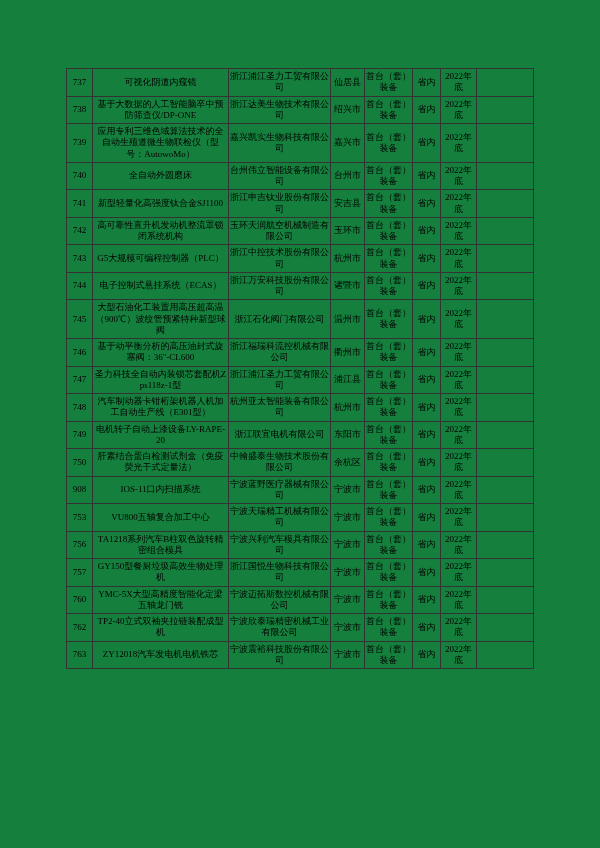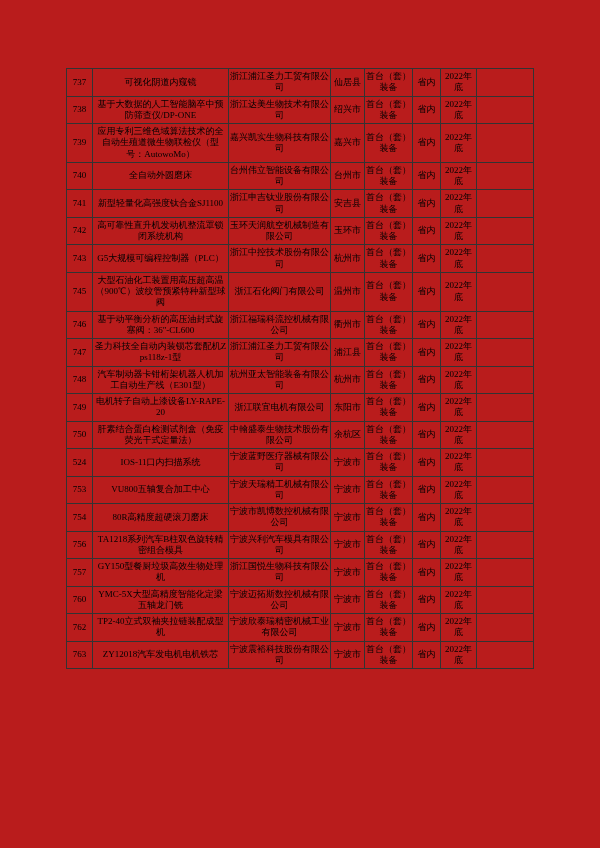--- a/index.html
+++ b/index.html
@@ -6,21 +6,21 @@
   html,body { width:600px; height:848px; }
   body {
     background:#ffffff;
     font-family:"Liberation Serif", serif;
     color:#000;
   }
   .page {
     position:relative;
     width:600px;
     height:848px;
-    background:#b91c1c;
+    background:#15803d;
     overflow:hidden;
     outline:1px solid #d8d8d8;
   }
   table.doc-table {
     position:absolute;
     left:66px;
     top:68px;
     width:467px;
     border-collapse:collapse;
     table-layout:fixed;
@@ -124,20 +124,30 @@
           <td class="col-no">743</td>
           <td class="col-product">G5大规模可编程控制器（PLC）</td>
           <td class="col-company">浙江中控技术股份有限公司</td>
           <td class="col-city">杭州市</td>
           <td class="col-category">首台（套）装备</td>
           <td class="col-scope">省内</td>
           <td class="col-deadline">2022年底</td>
           <td class="col-note"></td>
         </tr>
         <tr>
+          <td class="col-no">744</td>
+          <td class="col-product">电子控制式悬挂系统（ECAS）</td>
+          <td class="col-company">浙江万安科技股份有限公司</td>
+          <td class="col-city">诸暨市</td>
+          <td class="col-category">首台（套）装备</td>
+          <td class="col-scope">省内</td>
+          <td class="col-deadline">2022年底</td>
+          <td class="col-note"></td>
+        </tr>
+        <tr>
           <td class="col-no">745</td>
           <td class="col-product">大型石油化工装置用高压超高温（900℃）波纹管预紧特种新型球阀</td>
           <td class="col-company">浙江石化阀门有限公司</td>
           <td class="col-city">温州市</td>
           <td class="col-category">首台（套）装备</td>
           <td class="col-scope">省内</td>
           <td class="col-deadline">2022年底</td>
           <td class="col-note"></td>
         </tr>
         <tr>
@@ -184,43 +194,33 @@
           <td class="col-no">750</td>
           <td class="col-product">肝素结合蛋白检测试剂盒（免疫荧光干式定量法）</td>
           <td class="col-company">中翰盛泰生物技术股份有限公司</td>
           <td class="col-city">余杭区</td>
           <td class="col-category">首台（套）装备</td>
           <td class="col-scope">省内</td>
           <td class="col-deadline">2022年底</td>
           <td class="col-note"></td>
         </tr>
         <tr>
-          <td class="col-no">524</td>
+          <td class="col-no">908</td>
           <td class="col-product">IOS-11口内扫描系统</td>
           <td class="col-company">宁波蓝野医疗器械有限公司</td>
           <td class="col-city">宁波市</td>
           <td class="col-category">首台（套）装备</td>
           <td class="col-scope">省内</td>
           <td class="col-deadline">2022年底</td>
           <td class="col-note"></td>
         </tr>
         <tr>
           <td class="col-no">753</td>
           <td class="col-product">VU800五轴复合加工中心</td>
           <td class="col-company">宁波天瑞精工机械有限公司</td>
-          <td class="col-city">宁波市</td>
-          <td class="col-category">首台（套）装备</td>
-          <td class="col-scope">省内</td>
-          <td class="col-deadline">2022年底</td>
-          <td class="col-note"></td>
-        </tr>
-        <tr>
-          <td class="col-no">754</td>
-          <td class="col-product">80R高精度超硬滚刀磨床</td>
-          <td class="col-company">宁波市凯博数控机械有限公司</td>
           <td class="col-city">宁波市</td>
           <td class="col-category">首台（套）装备</td>
           <td class="col-scope">省内</td>
           <td class="col-deadline">2022年底</td>
           <td class="col-note"></td>
         </tr>
         <tr>
           <td class="col-no">756</td>
           <td class="col-product">TA1218系列汽车B柱双色旋转精密组合模具</td>
           <td class="col-company">宁波兴利汽车模具有限公司</td>

